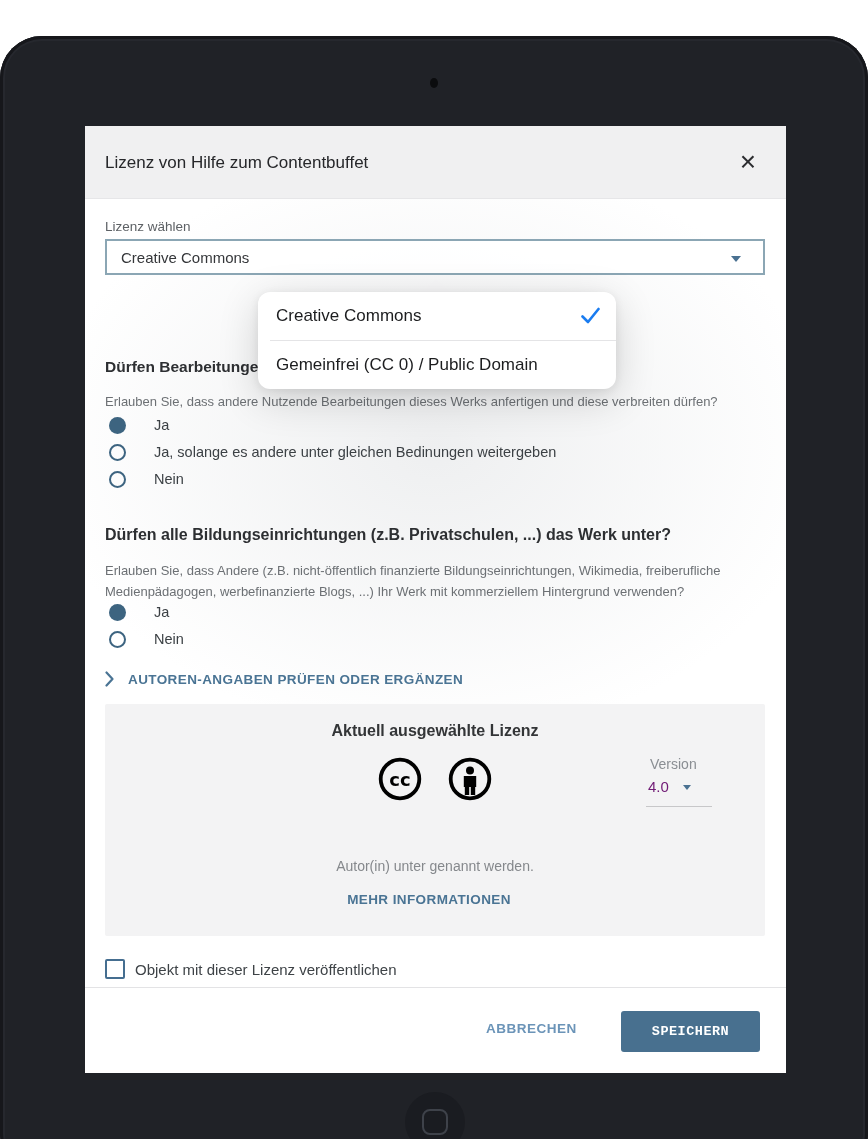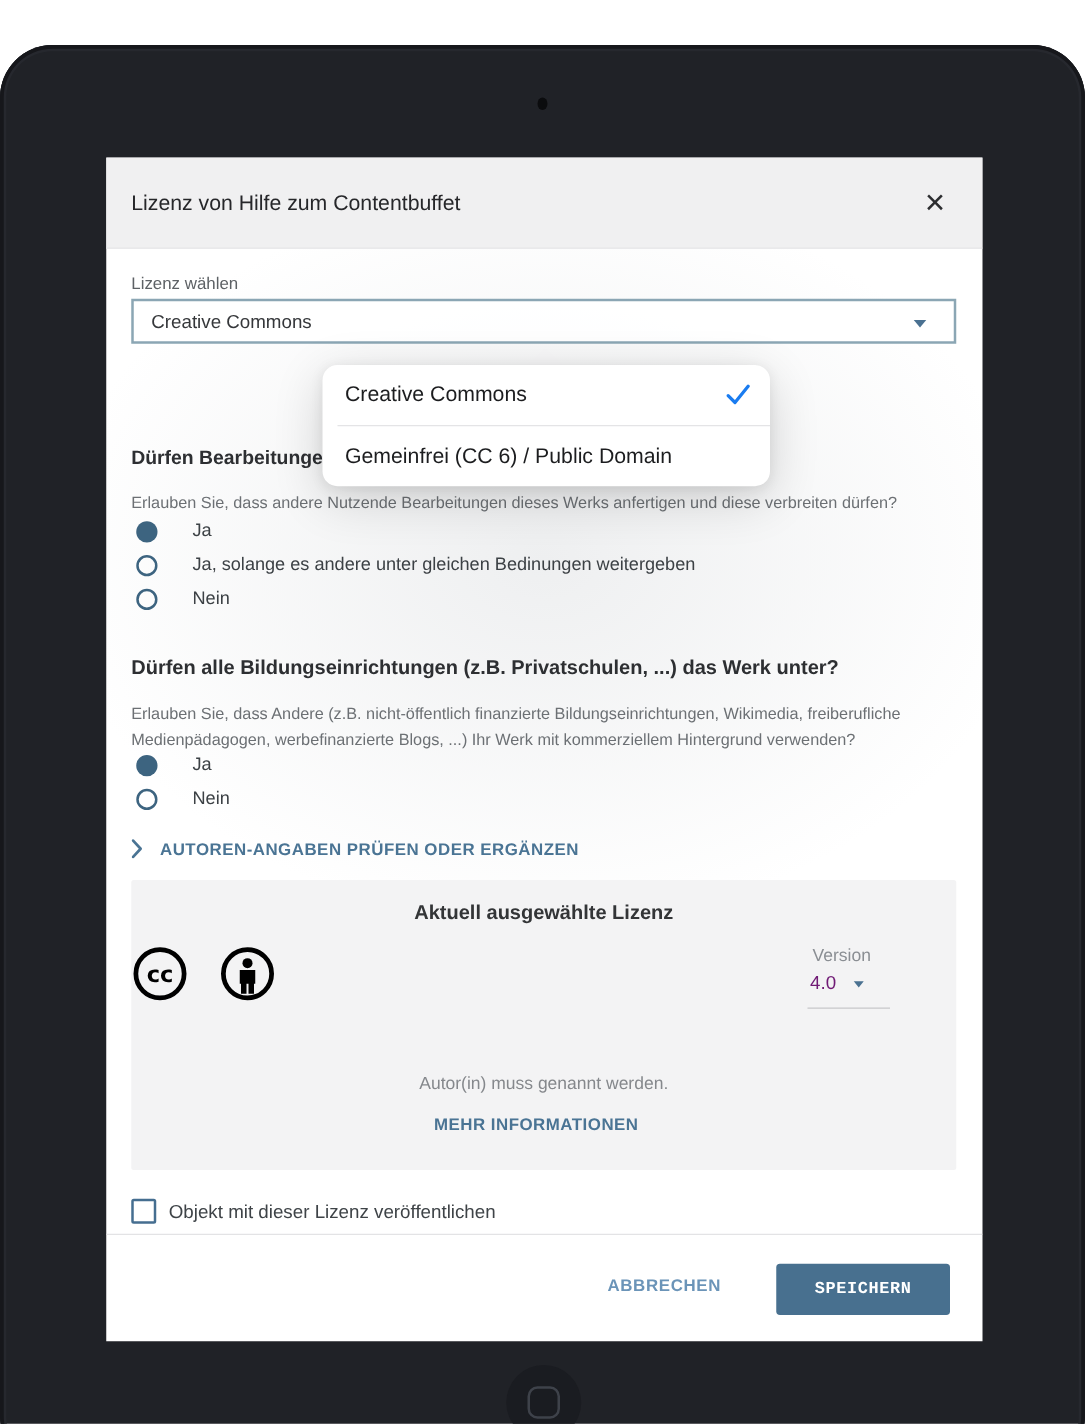--- a/index.html
+++ b/index.html
@@ -50,21 +50,21 @@
   .radio.on { background:#3d6480; }
   .radio.off { border:2px solid #3d6480; background:transparent; }
   .radio-label { margin-left:28px; font-size:14.5px; color:#3c4145; white-space:nowrap;text-align:center; }
 
   .expander { position:absolute; left:20px; top:545px; display:flex; align-items:center; cursor:pointer; }
   .expander-label { margin-left:14px; font-size:13.5px; font-weight:600; color:#4a7494; letter-spacing:0.4px; }
 
   
   .license-box { position:absolute; left:20px; top:578px; width:660px; height:232px; background:#f3f3f4; border-radius:2px; }
   .lb-title { position:absolute; left:0; right:0; top:18px; text-align:center; font-size:16px; font-weight:600; color:#333537; }
-  .lb-icons { position:absolute; left:0; right:0; top:52px; display:flex; justify-content:flex-start; gap:24px; }
+  .lb-icons { position:absolute; left:0; right:0; top:52px; display:flex; justify-content:center; gap:24px; }
   .lb-version-label { position:absolute; left:545px; top:52px; font-size:14px; color:#8a8e93; }
   .lb-version-value { position:absolute; left:543px; top:74px; font-size:15px; color:#701a75; cursor:pointer; }
   .lb-version-caret { position:absolute; left:578px; top:81px; width:0; height:0;
                       border-left:4.5px solid transparent; border-right:4.5px solid transparent; border-top:5.5px solid #4a7191; }
   .lb-version-line { position:absolute; left:541px; top:102px; width:66px; height:1px; background:#c7c7c9; }
   .lb-code { position:absolute; left:0; right:0; top:117px; text-align:center; font-size:16px; font-weight:600; color:#333537; }
   .lb-note { position:absolute; left:0; right:0; top:154px; text-align:center; font-size:14px; color:#85888c; }
   .lb-more { position:absolute; left:0; right:12px; top:188px; text-align:center; font-size:13.5px; font-weight:600;
              color:#4a7494; letter-spacing:0.4px; cursor:pointer; }
 
@@ -155,21 +155,21 @@
           <rect x="17.8" y="30" width="4.4" height="9" fill="#000"></rect>
           <rect x="23.8" y="30" width="4.4" height="9" fill="#000"></rect>
         </svg>
       </div>
 
       <div class="lb-version-label">Version</div>
       <div class="lb-version-value">4.0</div>
       <div class="lb-version-caret"></div>
       <div class="lb-version-line"></div>
 
-      <div class="lb-note">Autor(in) muss genannt werden.</div>
+      <div class="lb-note">Autor(in) unter genannt werden.</div>
       <div class="lb-more">MEHR INFORMATIONEN</div>
     </div>
 
     <div class="cb-row">
       <span class="checkbox"></span>
       <span class="cb-label">Objekt mit dieser Lizenz veröffentlichen</span>
     </div>
 
     <div class="footer-divider"></div>
     <button class="btn-cancel">ABBRECHEN</button>
@@ -178,18 +178,18 @@
     <div class="popover-arrow"></div>
     <div class="popover">
       <div class="pop-item first">
         <span>Creative Commons</span>
         <svg class="pop-check" width="19" height="17" viewBox="0 0 19 17">
           <polyline points="1.5,9.5 7,15 17.5,2" fill="none" stroke="#1a7cf0" stroke-width="2.6" stroke-linecap="round" stroke-linejoin="round"></polyline>
         </svg>
       </div>
       <div class="pop-divider"></div>
       <div class="pop-item second">
-        <span>Gemeinfrei (CC 6) / Public Domain</span>
+        <span>Gemeinfrei (CC 0) / Public Domain</span>
       </div>
     </div>
 
   </div>
 </div>
 
 </body></html>

